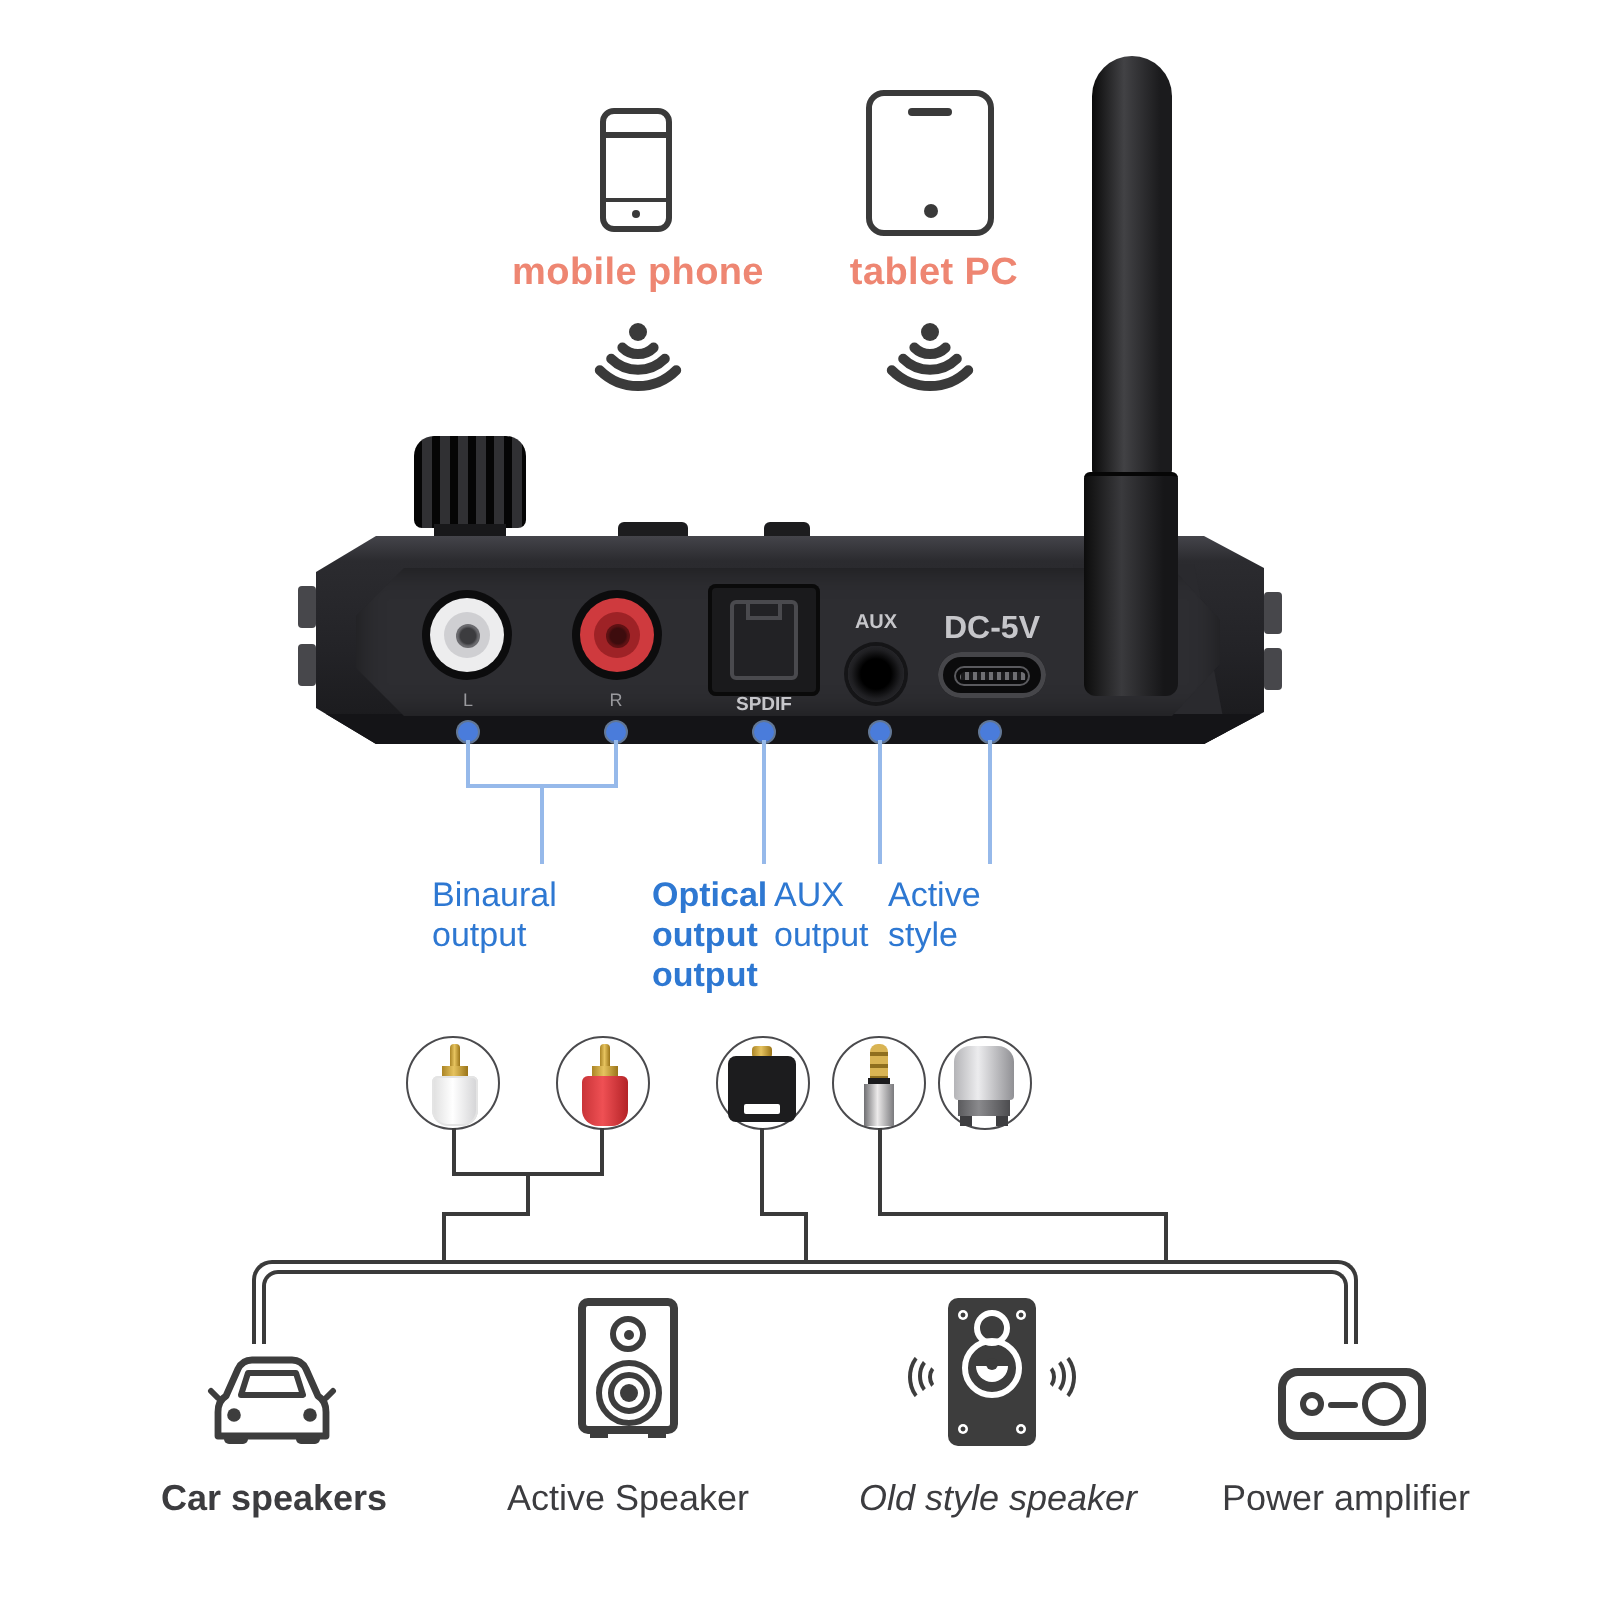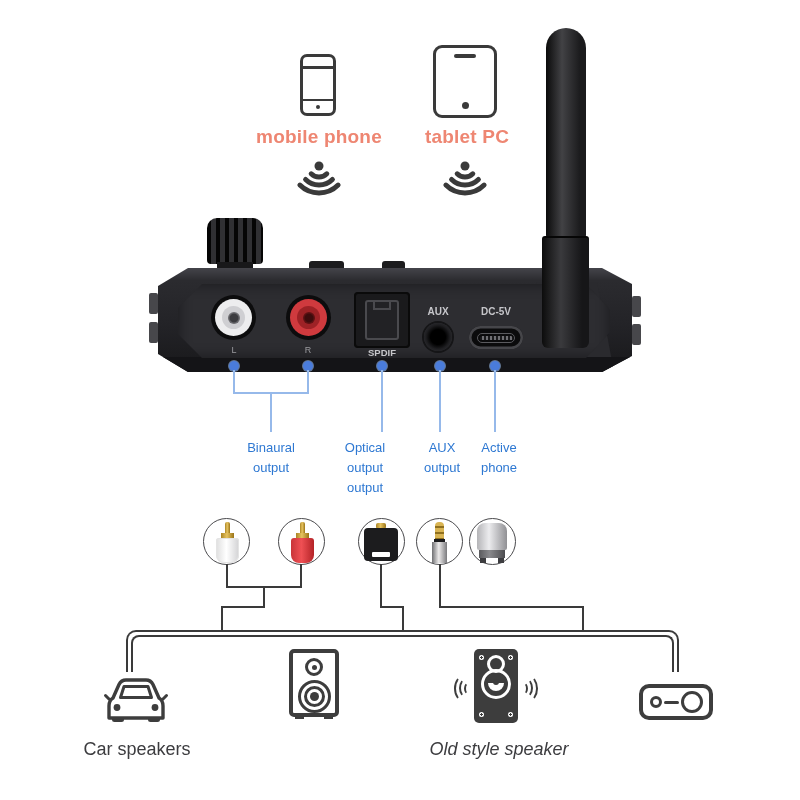--- a/index.html
+++ b/index.html
@@ -81,21 +81,21 @@
     box-shadow:inset 0 0 0 2.5px #46464a;
   }
   .usbc .pill { position:absolute; left:8px; top:6.5px; width:38px; height:10px; border:1.5px solid #5a5a5e; border-radius:5px;
     background:repeating-linear-gradient(90deg,#6f6f73 0 2px,#1a1a1c 2px 4px); background-clip:content-box; padding:1.5px; }
   .port-label { position:absolute; text-align:center; color:#9a9a9e; }
   .port-label.bright { color:#c6c6ca; font-weight:bold; }
 
   
   .dot-blue { width:10px; height:10px; border-radius:50%; background:#4a7cdb; box-shadow:0 0 0 1px rgba(150,185,234,.6); }
   .bline { background:#96b9ea; }
-  .callout { color:#2e78d2; font-size:13px; line-height:20px; font-weight:500; text-align:center; width:110px; }
+  .callout { color:#2e78d2; font-size:17px; line-height:20px; font-weight:500; width:110px; }
   .callout span { display:block; }
 
   
   .conn { width:47px; height:47px; border:1.5px solid #4a4a4d; border-radius:50%; background:#fff; }
   .gold { background:linear-gradient(90deg,#ab8526,#e6c35f 45%,#9a7418); }
   .dline { background:#3a3a3a; }
 
   
   .bus { border:2px solid #3a3a3a; border-bottom:none; }
 
@@ -182,52 +182,52 @@
   </div>
   <div class="abs aux-jack"></div>
   <div class="abs usbc">
       <div class="pill"></div>
     </div>
 
   <div class="port-label" style="left:214px; top:345px; width:40px; font-size:9px;">L</div>
   <div class="port-label" style="left:288px; top:345px; width:40px; font-size:9px;">R</div>
   <div class="port-label bright" style="left:352px; top:347px; width:60px; font-size:9.5px;">SPDIF</div>
   <div class="port-label bright" style="left:413px; top:306px; width:50px; font-size:10px;">AUX</div>
-  <div class="port-label bright" style="left:466px; top:306px; width:60px; font-size:10px;">DC-5V</div>
+  <div class="port-label bright" style="left:466px; top:306px; width:60px; font-size:16px;">DC-5V</div>
 
   <div class="abs dot-blue" style="left:229px; top:361px;"></div>
   <div class="abs dot-blue" style="left:303px; top:361px;"></div>
   <div class="abs dot-blue" style="left:377px; top:361px;"></div>
   <div class="abs dot-blue" style="left:435px; top:361px;"></div>
   <div class="abs dot-blue" style="left:490px; top:361px;"></div>
 
   <div class="abs bline" style="left:233px; top:370px; width:2px; height:24px;"></div>
   <div class="abs bline" style="left:307px; top:370px; width:2px; height:24px;"></div>
   <div class="abs bline" style="left:233px; top:392px; width:76px; height:2px;"></div>
   <div class="abs bline" style="left:270px; top:392px; width:2px; height:40px;"></div>
   <div class="abs bline" style="left:381px; top:370px; width:2px; height:62px;"></div>
   <div class="abs bline" style="left:439px; top:370px; width:2px; height:62px;"></div>
   <div class="abs bline" style="left:494px; top:370px; width:2px; height:62px;"></div>
 
   <div class="abs callout" style="left:216px; top:438px;">
     <span>Binaural</span>
       <span>output</span>
   </div>
-  <div class="abs callout" style="left:310px; top:438px;">
+  <div class="abs callout" style="left:326px; top:438px;font-weight:bold;">
     <span>Optical</span>
       <span>output</span>
       <span>output</span>
   </div>
   <div class="abs callout" style="left:387px; top:438px;">
     <span>AUX</span>
       <span>output</span>
   </div>
   <div class="abs callout" style="left:444px; top:438px;">
     <span>Active</span>
-      <span>phone</span>
+      <span>style</span>
   </div>
 
   <div class="abs conn" style="left:203px; top:518px;">
     <div class="abs gold" style="left:21px; top:3px; width:4.5px; height:12px; border-radius:2px 2px 0 0;"></div>
     <div class="abs gold" style="left:17px; top:14px; width:13px; height:6px;"></div>
     <div class="abs" style="left:12px; top:19px; width:23px; height:25px; border-radius:3px 3px 8px 8px; background:linear-gradient(90deg,#dedede,#fff 45%,#d2d2d4); box-shadow:inset 0 0 0 1px #e4e4e4;"></div>
   </div>
   <div class="abs conn" style="left:278px; top:518px;">
     <div class="abs gold" style="left:21px; top:3px; width:4.5px; height:12px; border-radius:2px 2px 0 0;"></div>
     <div class="abs gold" style="left:17px; top:14px; width:13px; height:6px;"></div>
@@ -306,16 +306,18 @@
   <div class="abs wave r" style="left:518px; top:682px; width:10px; height:13px;"></div>
   <div class="abs wave r" style="left:518px; top:678px; width:15px; height:20px;"></div>
   <div class="abs wave r" style="left:518px; top:675px; width:20px; height:27px;"></div>
 
   <div class="abs amp">
     <div class="abs ring" style="left:7px; top:8px; width:12px; height:12px; border-width:3px;"></div>
     <div class="abs" style="left:21px; top:12.5px; width:15px; height:3.5px; background:#3d3d3d; border-radius:2px;"></div>
     <div class="abs ring" style="left:38px; top:3px; width:22px; height:22px; border-width:3.5px;"></div>
   </div>
 
-  <div class="abs out-label" style="left:57px; top:739px; width:160px;">Car speakers</div>
+  <div class="abs out-label" style="left:57px; top:739px; width:160px;font-weight:bold;">Car speakers</div>
+  <div class="abs out-label" style="left:234px; top:739px; width:160px;">Active Speaker</div>
   <div class="abs out-label" style="left:409px; top:739px; width:180px;font-style:italic;">Old style speaker</div>
+  <div class="abs out-label" style="left:583px; top:739px; width:180px;">Power amplifier</div>
 
 </div>
 
 </body></html>

